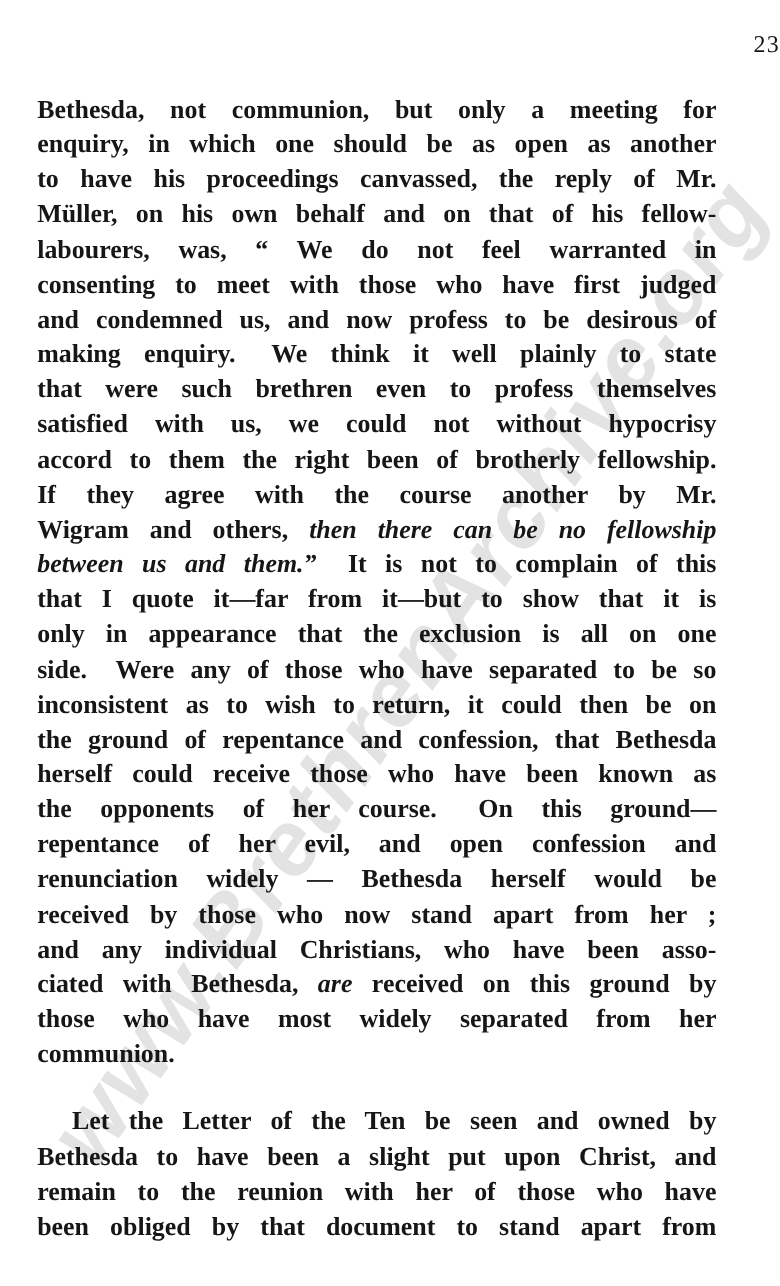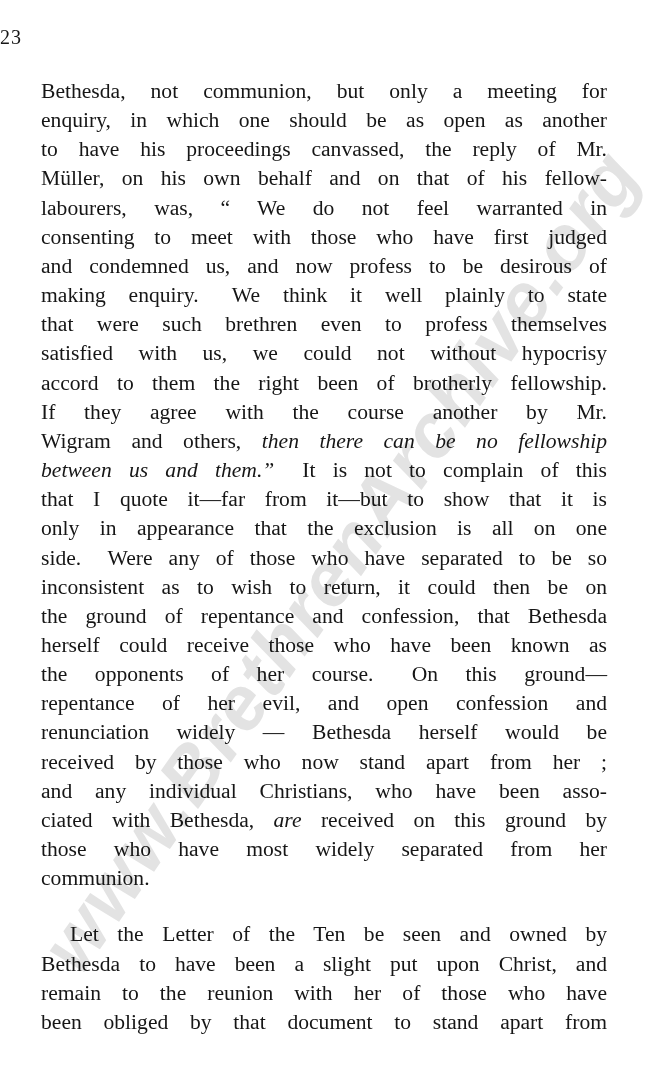--- a/index.html
+++ b/index.html
@@ -30,31 +30,32 @@
     color: #e3e3e3;
     white-space: nowrap;
     z-index: 0;
     user-select: none;
   }
   .page-number {
     position: absolute;
     top: 26px;
     left: 0;
     width: 100%;
-    text-align: left;
+    text-align: right;
     font-size: 20px;
     letter-spacing: 1px;
     z-index: 1;
   }
   .text-block {
     position: absolute;
-    left: 41px;
+    left: 31px;
     top: 77px;
     width: 566px;
     z-index: 1;
+    font-weight: bold;
   }
   .line {
     font-size: 21.6px;
     line-height: 29.15px;
     text-align: justify;
     text-align-last: justify;
     white-space: normal;
   }
   .line.no-just {
     text-align-last: left;

